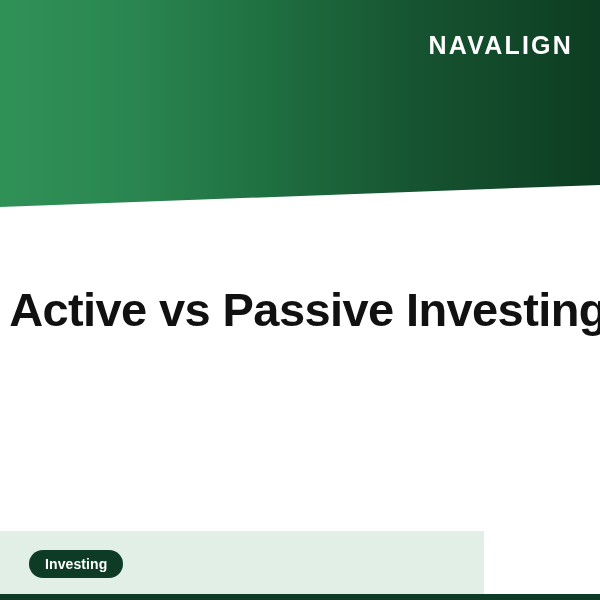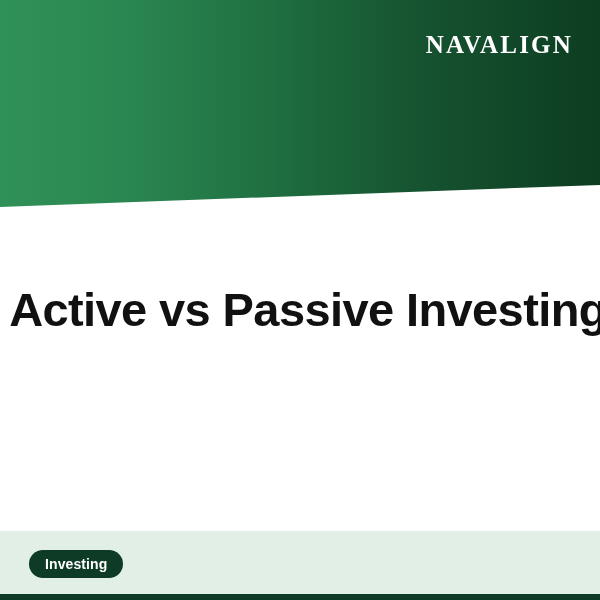--- a/index.html
+++ b/index.html
@@ -37,21 +37,20 @@
   .logo {
     position: absolute;
     top: 31px;
     right: 27px;
     color: #ffffff;
     font-size: 25px;
     font-weight: bold;
     letter-spacing: 2.2px;
     line-height: 28px;
     white-space: nowrap;
-    font-family: Liberation Serif, serif;
   }
 
   
   .content {
     position: absolute;
     top: 208px;
     left: 0;
     width: 600px;
     height: 323px;
     text-align: center;
@@ -83,21 +82,21 @@
     letter-spacing: -0.2px;
     line-height: 40px;
     white-space: nowrap;
   }
 
   
   .footer {
     position: absolute;
     left: 0;
     top: 531px;
-    width: 600px;
+    width: 484px;
     height: 63px;
     background: #e2efe6;
   }
 
   .tag {
     position: absolute;
     left: 29px;
     top: 19px;
     height: 28px;
     box-sizing: border-box;

